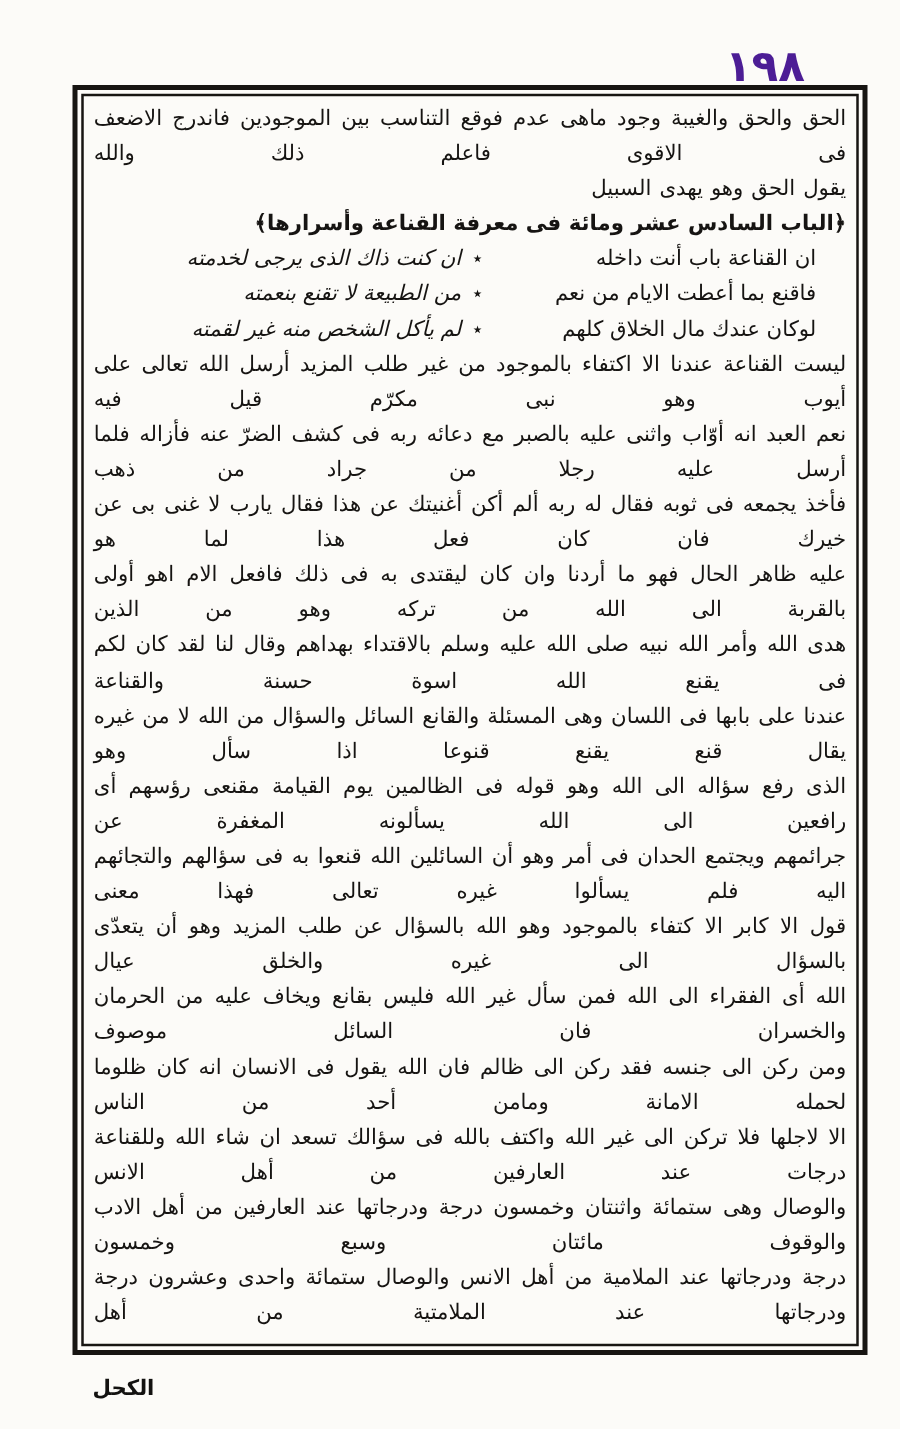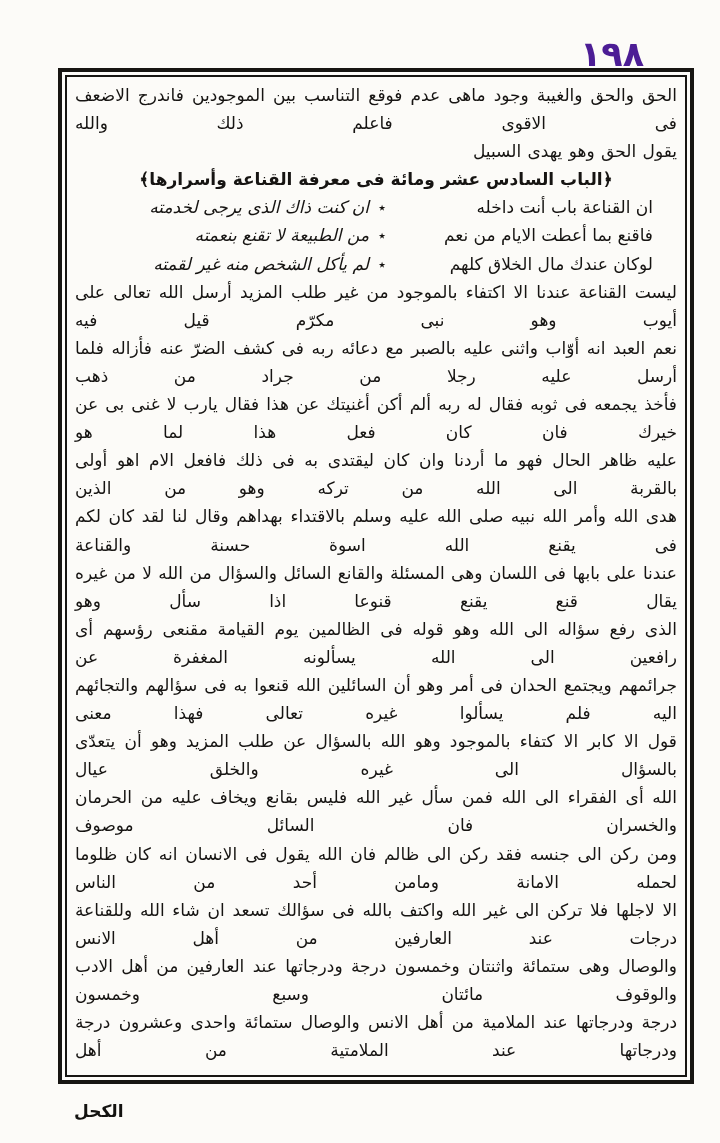--- a/index.html
+++ b/index.html
@@ -43,21 +43,21 @@
     text-align:justify;
     text-align-last:justify;
     white-space:normal;
     word-spacing:1px;
   }
   .prose-end{
     text-align:center;
     text-align-last:right;
   }
   .chapter-heading{
-    text-align:center;
+    text-align:right;
     font-weight:bold;
     font-size:17px;
   }
   .verse{
     display:grid;
     grid-template-columns:258px 26px 270px;
     justify-content:center;
     direction:rtl;
   }
   .verse .hemistich{text-align:right;}

